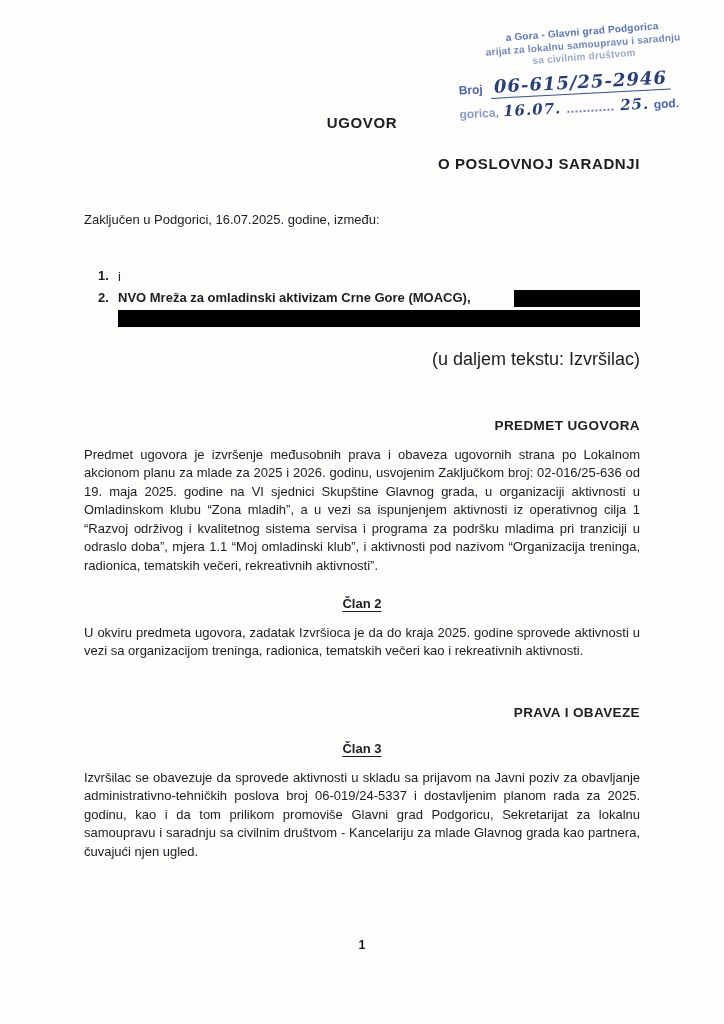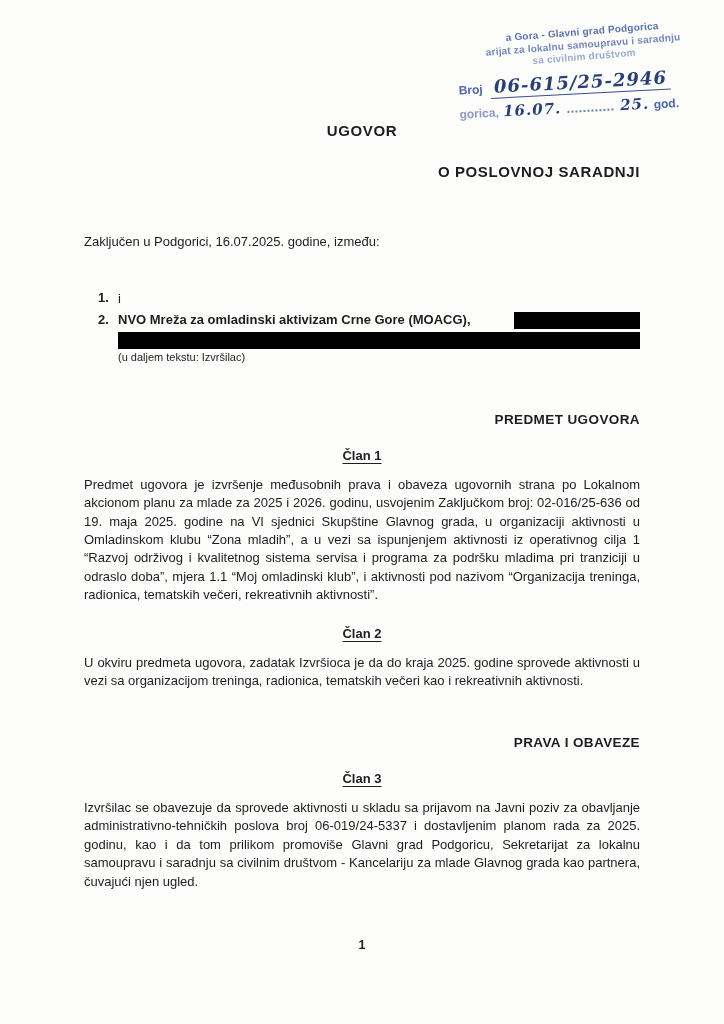--- a/index.html
+++ b/index.html
@@ -6,21 +6,21 @@
   html,body { background:#d8d8d8; }
   body { font-family:"Liberation Sans", sans-serif; }
   .page {
     position:relative;
     width:724px; height:1024px;
     margin:0 auto;
     background:#fdfdfc;
     color:#1d1d20;
     overflow:hidden;
   }
-  .content { padding:12px 84px; }
+  .content { padding:4px 84px; }
 
   
   .stamp {
     position:absolute; top:26px; right:14px; width:252px;
     transform:rotate(-2deg);
     pointer-events:none;
   }
   .stamp-print {
     color:#4a66b0; font-size:10px; line-height:1.25; text-align:center;
     transform:rotate(-2.5deg); font-weight:bold; letter-spacing:.2px;
@@ -38,35 +38,35 @@
   .stamp-date { margin-top:6px; white-space:nowrap; transform:rotate(-1deg); }
   .stamp-date .blue { color:#4a66b0; font-size:12px; font-weight:bold; }
   .stamp-date .faded { opacity:.65; }
   .stamp-date .hand { font-size:15px; letter-spacing:1px; }
   .dotline { display:inline-block; width:46px; border-bottom:2px dotted #6b7fb5; vertical-align:baseline; margin:0 2px; }
 
   
   .title  { text-align:center; font-weight:bold; font-size:15px; letter-spacing:.6px; padding-top:110px; }
   .subtitle { text-align:right; font-weight:bold; font-size:15px; letter-spacing:.6px; margin-top:24px; }
 
-  .intro { margin-top:54px; font-size:13px; }
+  .intro { margin-top:40px; font-size:13px; }
 
   
   .parties { margin-top:40px; }
   .list-item { display:flex; margin-top:2px; }
   .num { width:34px; padding-left:14px; font-weight:bold; font-size:13px; line-height:1.45; flex:0 0 auto; }
   .item-body { flex:1; font-size:13px; line-height:1.45; }
   .item-body .justified { text-align:justify; }
   .connector { margin-top:1px; font-size:13px; }
   .line1 { display:flex; align-items:center;gap:38px; }
   .line1 b { white-space:nowrap; }
   .redaction { background:#000; height:17px; }
   .bar1 { flex:1; margin-left:5px; }
   .bar2 { width:100%; margin-top:2px; }
-  .redact-note { text-align:left; margin-top:1px; font-size:11px; }
+  .redact-note { text-align:right; margin-top:19px; font-size:18px; }
 
   
   .section-heading { text-align:right; font-weight:bold; font-size:13.5px; letter-spacing:.4px; }
   .mt-predmet { margin-top:46px; }
   .mt-prava   { margin-top:44px; }
   .clan { text-align:center; font-weight:bold; font-size:13px; text-decoration:underline; text-underline-offset:3px; }
   .mt-clan  { margin-top:21px; }
   .para { margin-top:13px; font-size:13px; line-height:1.42; text-align:justify; }
 
   .page-number {
@@ -122,21 +122,20 @@
           </div>
           <div class="redaction bar2"></div>
           <div class="redact-note">(u daljem tekstu: Izvršilac)</div>
         </div>
       </div>
 
     </div>
 
     <div class="section-heading mt-predmet">PREDMET UGOVORA</div>
 
-    <div class="clan mt-clan">Član 1</div>
     <p class="para">Predmet ugovora je izvršenje međusobnih prava i obaveza ugovornih strana po Lokalnom akcionom planu za mlade za 2025 i 2026. godinu, usvojenim Zaključkom broj: 02-016/25-636 od 19. maja 2025. godine na VI sjednici Skupštine Glavnog grada, u organizaciji aktivnosti u Omladinskom klubu “Zona mladih”, a u vezi sa ispunjenjem aktivnosti iz operativnog cilja 1 “Razvoj održivog i kvalitetnog sistema servisa i programa za podršku mladima pri tranziciji u odraslo doba”, mjera 1.1 “Moj omladinski klub”, i aktivnosti pod nazivom “Organizacija treninga, radionica, tematskih večeri, rekreativnih aktivnosti”.</p>
 
     <div class="clan mt-clan">Član 2</div>
     <p class="para">U okviru predmeta ugovora, zadatak Izvršioca je da do kraja 2025. godine sprovede aktivnosti u vezi sa organizacijom treninga, radionica, tematskih večeri kao i rekreativnih aktivnosti.</p>
 
     <div class="section-heading mt-prava">PRAVA I OBAVEZE</div>
 
     <div class="clan mt-clan">Član 3</div>
     <p class="para">Izvršilac se obavezuje da sprovede aktivnosti u skladu sa prijavom na Javni poziv za obavljanje administrativno-tehničkih poslova broj 06-019/24-5337 i dostavljenim planom rada za 2025. godinu, kao i da tom prilikom promoviše Glavni grad Podgoricu, Sekretarijat za lokalnu samoupravu i saradnju sa civilnim društvom - Kancelariju za mlade Glavnog grada kao partnera, čuvajući njen ugled.</p>
   </div>

